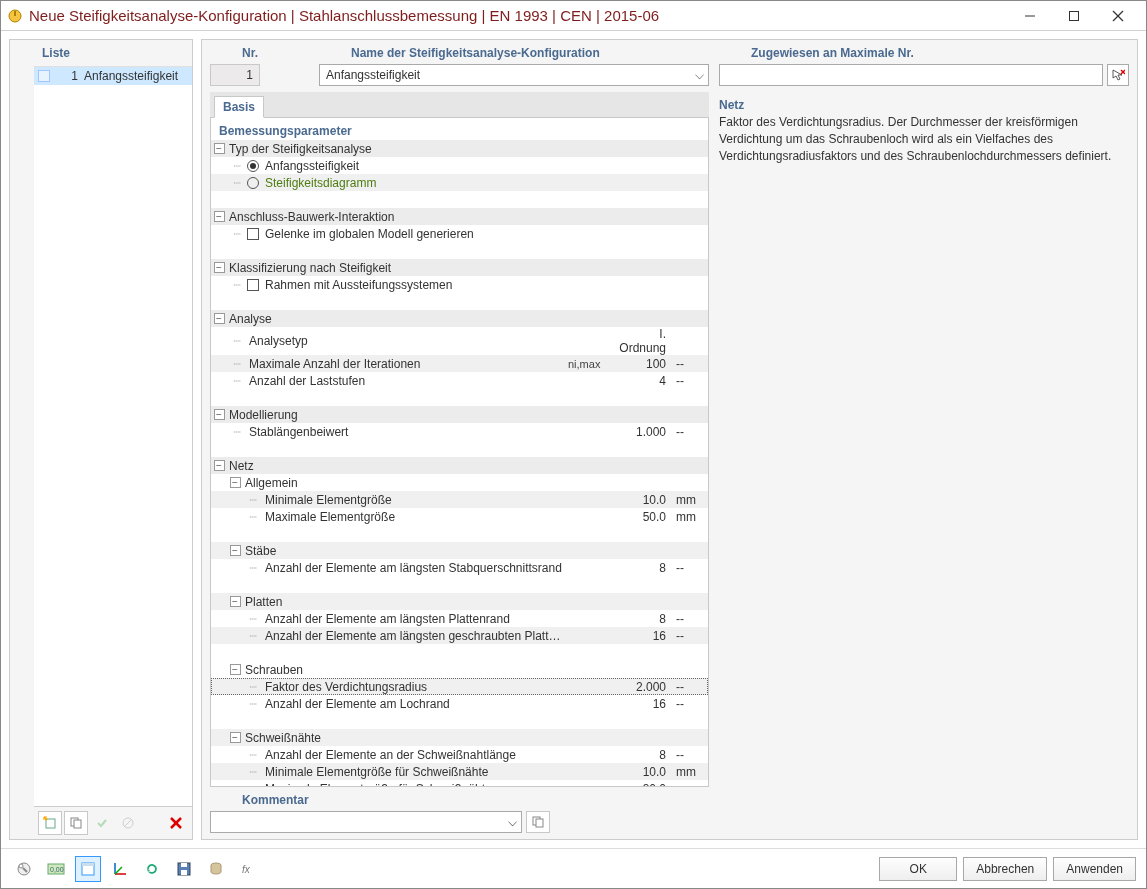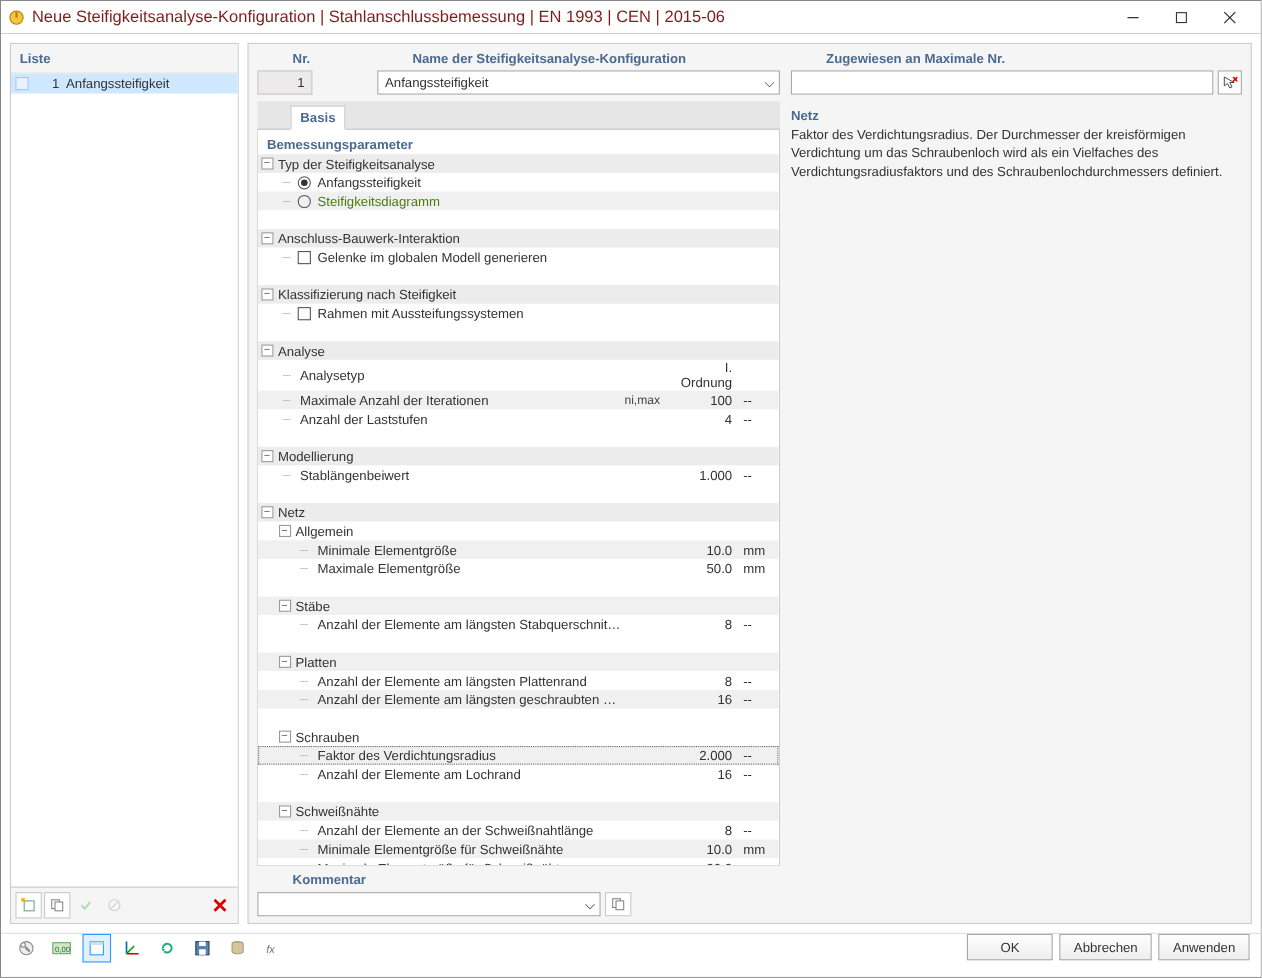--- a/index.html
+++ b/index.html
@@ -5,21 +5,21 @@
   * { box-sizing: border-box; }
   body { margin:0; font-family: "Segoe UI", Tahoma, sans-serif; font-size:12px; color:#333; background:#fff; }
   .window { width:1147px; height:889px; border:1px solid #888; display:flex; flex-direction:column; background:#fff; }
   .titlebar { height:30px; display:flex; align-items:center; padding:0 6px; border-bottom:1px solid #d0d0d0; background:#fff; }
   .titlebar .icon { width:16px; height:16px; margin-right:6px; display:flex; align-items:center; justify-content:center; }
   .title-text { flex:1; color:#7f1d1d; font-size:15px; }
   .winbtns { display:flex; }
   .winbtn { width:44px; height:28px; display:flex; align-items:center; justify-content:center; }
   .winbtn svg { width:12px; height:12px; }
   .content { flex:1; display:flex; padding:8px; gap:8px; background:#fff; min-height:0; }
-  .left-panel { width:208px; display:flex; flex-direction:column; border:1px solid #ccc; background:#f5f5f5; }
+  .left-panel { width:184px; display:flex; flex-direction:column; border:1px solid #ccc; background:#f5f5f5;padding-left:24px; }
   .panel-head { color:#4a6a90; font-weight:600; padding:6px 8px; background:#f5f5f5; border-bottom:1px solid #e0e0e0; }
   .list-body { flex:1; background:#fff; }
   .list-row { display:flex; align-items:center; height:18px; background:#cde8ff; padding:0 4px; gap:6px; }
   .list-row .rownum { width:22px; text-align:right; color:#333; }
   .list-row .swatch { width:12px; height:12px; background:#e9f3ff; border:1px solid #9ec6ff; }
   .left-toolbar { display:flex; gap:2px; padding:4px; border-top:1px solid #ccc; background:#f5f5f5; align-items:center; }
   .tbbtn { width:24px; height:24px; border:1px solid #c8c8c8; background:#fff; display:flex; align-items:center; justify-content:center; }
   .tbbtn.flat { border:1px solid transparent; background:transparent; }
   .tbbtn.disabled { opacity:0.35; }
   .right-panel { flex:1; display:flex; flex-direction:column; border:1px solid #ccc; background:#f5f5f5; min-width:0;}
@@ -31,21 +31,21 @@
   .name-field { flex:1;margin-left:47px; }
   .combo { height:22px; background:#fff; border:1px solid #aaa; display:flex; align-items:center; padding:0 4px 0 6px; justify-content:space-between; }
   .combo .caret { color:#555; }
   .assign-field { width:410px; }
   .assign-row { display:flex; gap:4px; }
   .assign-input { flex:1; height:22px; background:#fff; border:1px solid #aaa; }
   .assign-btn { width:22px; height:22px; background:#fff; border:1px solid #aaa; display:flex; align-items:center; justify-content:center; font-size:11px; color:#c00; position:relative;}
   .mid-row { flex:1; display:flex; gap:10px; padding:4px 8px; min-height:0;}
   .left-mid { flex:1; display:flex; flex-direction:column; min-width:0;}
   .tabs { display:flex; background:#e6e6e6; border-bottom:1px solid #c8c8c8; height:26px; padding-top:4px; padding-left:4px;}
-  .tab { padding:3px 8px; background:#fff; border:1px solid #c8c8c8; border-bottom:1px solid #fff; margin-bottom:-1px; font-weight:600; color:#4a6a90;margin-left:26px;}
+  .tab { padding:3px 8px; background:#fff; border:1px solid #c8c8c8; border-bottom:1px solid #fff; margin-bottom:-1px; font-weight:600; color:#4a6a90;}
   .params-wrap { flex:1; background:#fff; overflow:auto; border:1px solid #c8c8c8; border-top:none;}
   .sec-title { color:#4a6a90; font-weight:600; padding:6px 8px 2px; }
   .row { display:flex; align-items:center; min-height:17px; font-size:12px;}
   .row.head { background:#ececec; }
   .row .indent0 { width:16px; display:flex; justify-content:center;}
   .row .indent1 { width:16px; }
   .row .treeline { width:20px; color:#aaa; text-align:center;}
   .minus { width:11px; height:11px; border:1px solid #999; background:#fff; display:flex; align-items:center; justify-content:center; font-size:10px; line-height:1; cursor:pointer; color:#555;}
   .row .label { flex:1; padding-left:2px; white-space:nowrap; overflow:hidden; text-overflow:ellipsis;}
   .val-col { width:60px; text-align:right; padding-right:6px;}
@@ -59,21 +59,21 @@
   .row.spacer { height:12px; }
   .row.selected { outline:1px dotted #666; outline-offset:-1px;}
   .comment-wrap { background:#f5f5f5; padding:6px 0px 2px; display:flex; align-items:flex-end; gap:8px;}
   .comment-group { flex:0 0 340px; }
   .comment-row { display:flex; gap:4px; }
   .comment-combo { flex:1; height:22px; background:#fff; border:1px solid #aaa; display:flex; align-items:center; justify-content:flex-end; padding:0 4px;}
   .copybtn { width:24px; height:22px; border:1px solid #c8c8c8; background:#fff; display:flex; align-items:center; justify-content:center;}
   .right-mid { width:410px; display:flex; flex-direction:column; }
   .right-mid .sec-title { padding-left:0;}
   .help-text { color:#333; line-height:1.4; padding-right:6px;}
-  .footer { height:40px; display:flex; padding:0 10px; gap:6px; border-top:1px solid #ddd; background:#fff;}
+  .footer { height:40px; display:flex; align-items:center; padding:0 10px; gap:6px; border-top:1px solid #ddd; background:#fff;}
   .footer .spacer { flex:1;}
   .btn { min-width:78px; height:24px; border:1px solid #a8a8a8; background:linear-gradient(#fefefe,#eee); padding:0 12px; display:flex; align-items:center; justify-content:center;}
   .footer-icon { width:26px; height:26px; border:1px solid transparent; display:flex; align-items:center; justify-content:center;}
   .footer-icon.selected { border:1px solid #3399ff; background:#dff0ff;}
   .dim { color:#4d7c0f;}
 </style>
 </head>
 <body>
 
 <div class="window">

